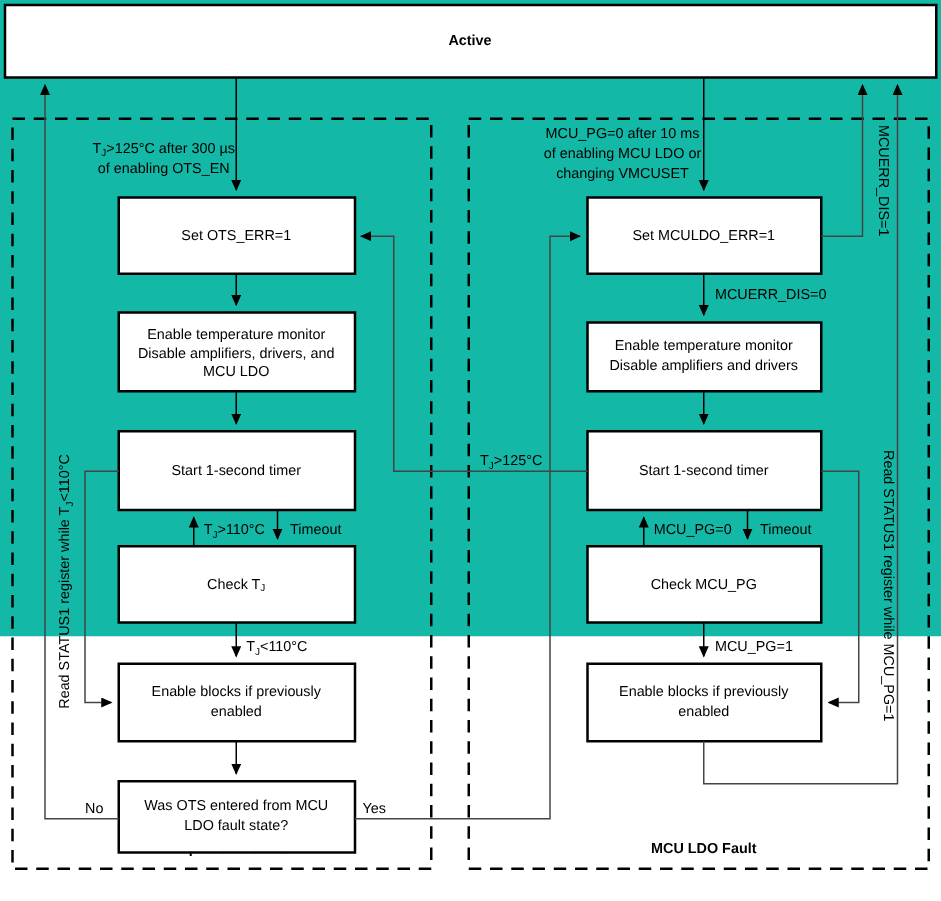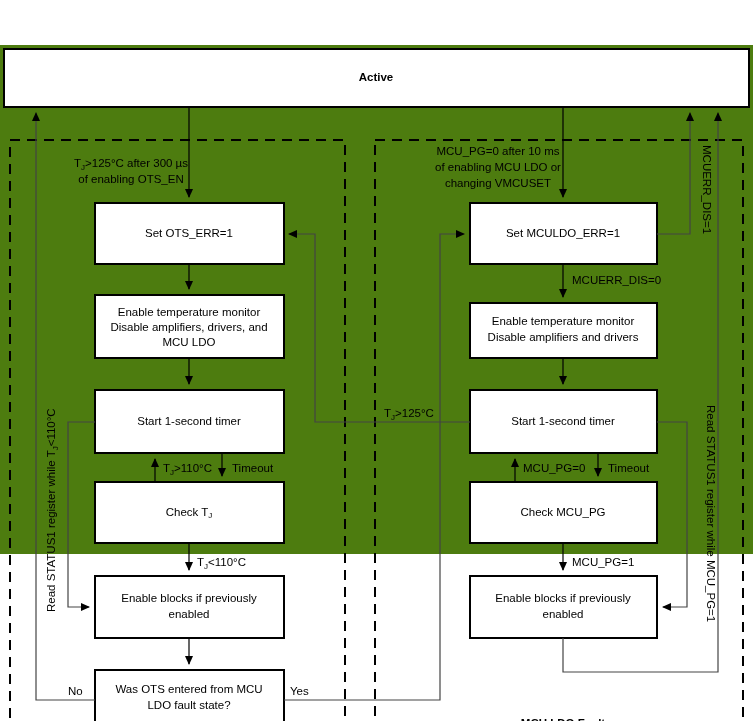--- a/index.html
+++ b/index.html
@@ -1,18 +1,18 @@
 <!DOCTYPE html>
 <html><head>
 <meta charset="utf-8">
 <style>
   html,body{margin:0;padding:0;background:#fff;}
   body{width:753px;height:721px;overflow:hidden;
        font-family:"Liberation Sans","DejaVu Sans",sans-serif;}
-  #stage{position:relative;width:753px;height:509px;background:#4d7c0f;margin-top:45px;}
+  #stage{position:relative;width:753px;height:509px;background:#14b8a6;}
   svg{position:absolute;left:0;top:0;width:753px;height:721px;}
   .nodebox{fill:#ffffff;stroke:#000000;stroke-width:2;}
   .outerbox{fill:#ffffff;stroke:#000000;stroke-width:2;}
   .dashreg{fill:none;stroke:#000000;stroke-width:2;stroke-dasharray:10 7;}
   .conn{stroke:#000000;stroke-width:1.2;fill:none;}
   .connthin{stroke:#444444;stroke-width:1.2;fill:none;}
   text{fill:#000000;font-family:"Liberation Sans","DejaVu Sans",sans-serif;}
   .boxtext{font-size:11.5px;text-anchor:middle;dominant-baseline:middle;}
   .edgetext{font-size:11.5px;}
   .edgetext-c{font-size:11.5px;text-anchor:middle;}

